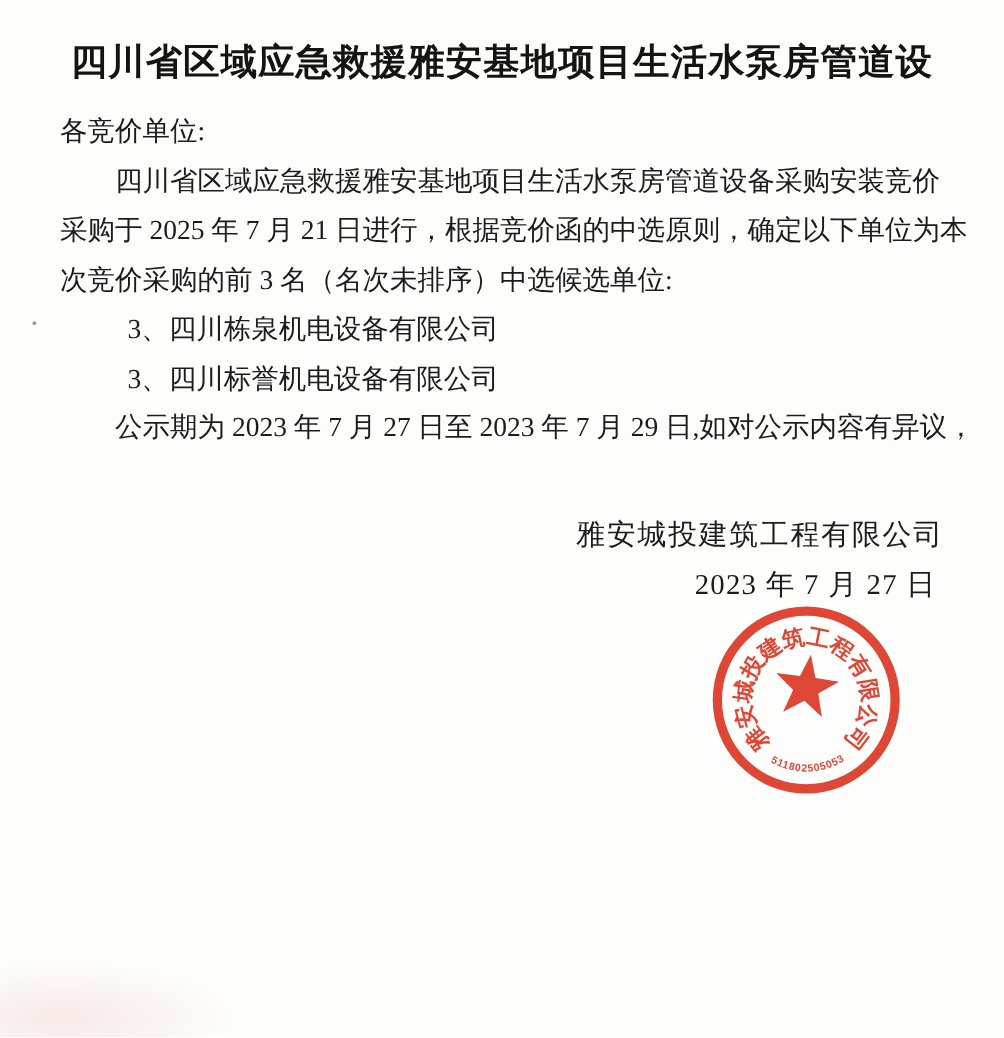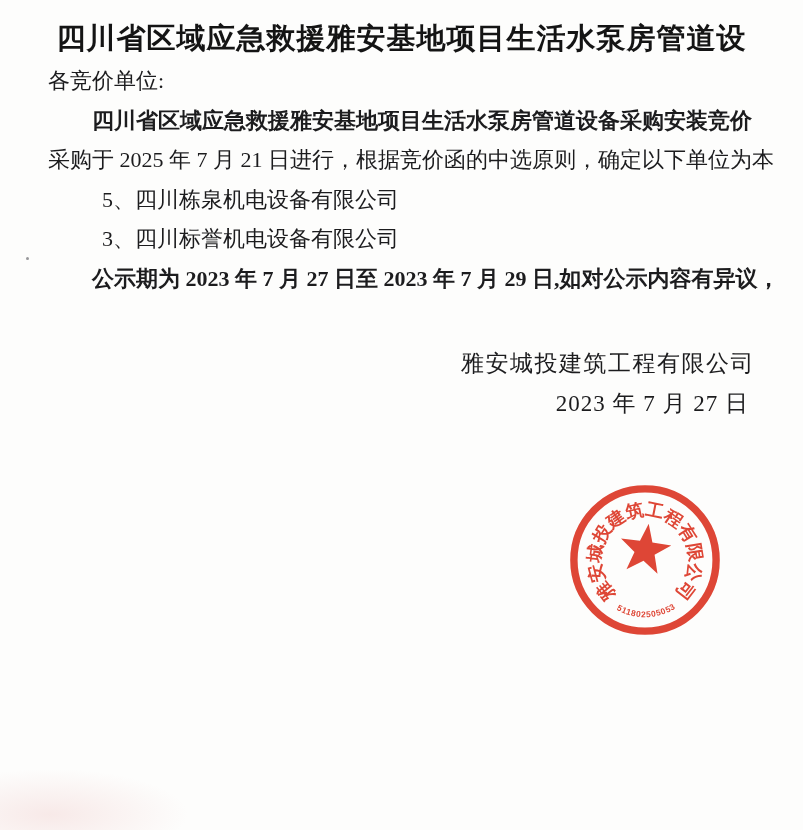--- a/index.html
+++ b/index.html
@@ -10,42 +10,42 @@
   .page {
     position: relative;
     width: 803px;
     height: 830px;
     background: #fdfdfc;
     overflow: hidden;
     font-family: "Liberation Serif", "DejaVu Serif", serif;
     color: #1c1c1e;
   }
   .title {
-    margin: 4px;
+    margin: 16px;
     padding-top: 15px;
     text-align: center;
     font-family: "Liberation Sans", "DejaVu Sans", sans-serif;
     font-weight: 700;
     font-size: 29px;
     line-height: 38px;
     letter-spacing: 1px;
     color: #141414;
   }
   .title-line { display: block; }
   .content {
     padding: 0 44px 0 48px;
     font-size: 22px;
     line-height: 39.5px;
   }
   .line {
     margin: 0;
     white-space: nowrap;
   }
   .salutation { }
-  .indent { text-indent: 2em; font-weight: bold; }
+  .indent { text-indent: 2em; }
   .winner { padding-left: 54px; }
   .sig-company {
     margin-top: 46px;
     text-align: right;
     padding-right: 4px;
     font-size: 23px;
     line-height: 40px;
     letter-spacing: 1.5px;
   }
   .sig-date {
@@ -100,22 +100,23 @@
 
   <h1 class="title">
     <span class="title-line">四川省区域应急救援雅安基地项目生活水泵房管道设</span>
   </h1>
 
   <div class="content">
     <p class="line salutation">各竞价单位:</p>
 
     <p class="line indent">四川省区域应急救援雅安基地项目生活水泵房管道设备采购安装竞价</p>
     <p class="line">采购于 2025 年 7 月 21 日进行，根据竞价函的中选原则，确定以下单位为本</p>
+    <p class="line">次竞价采购的前 3 名（名次未排序）中选候选单位:</p>
 
-    <p class="line winner">5、四川栋泉机电设备有限公司</p>
+    <p class="line winner">3、四川栋泉机电设备有限公司</p>
     <p class="line winner">3、四川标誉机电设备有限公司</p>
 
     <p class="line indent">公示期为 2023 年 7 月 27 日至 2023 年 7 月 29 日,如对公示内容有异议，</p>
 
     <div class="sig-company">雅安城投建筑工程有限公司</div>
     <div class="sig-date">2023 年 7 月 27 日</div>
   </div>
 
   <div class="seal">
     <svg width="158" height="158" viewBox="0 0 160 160">

